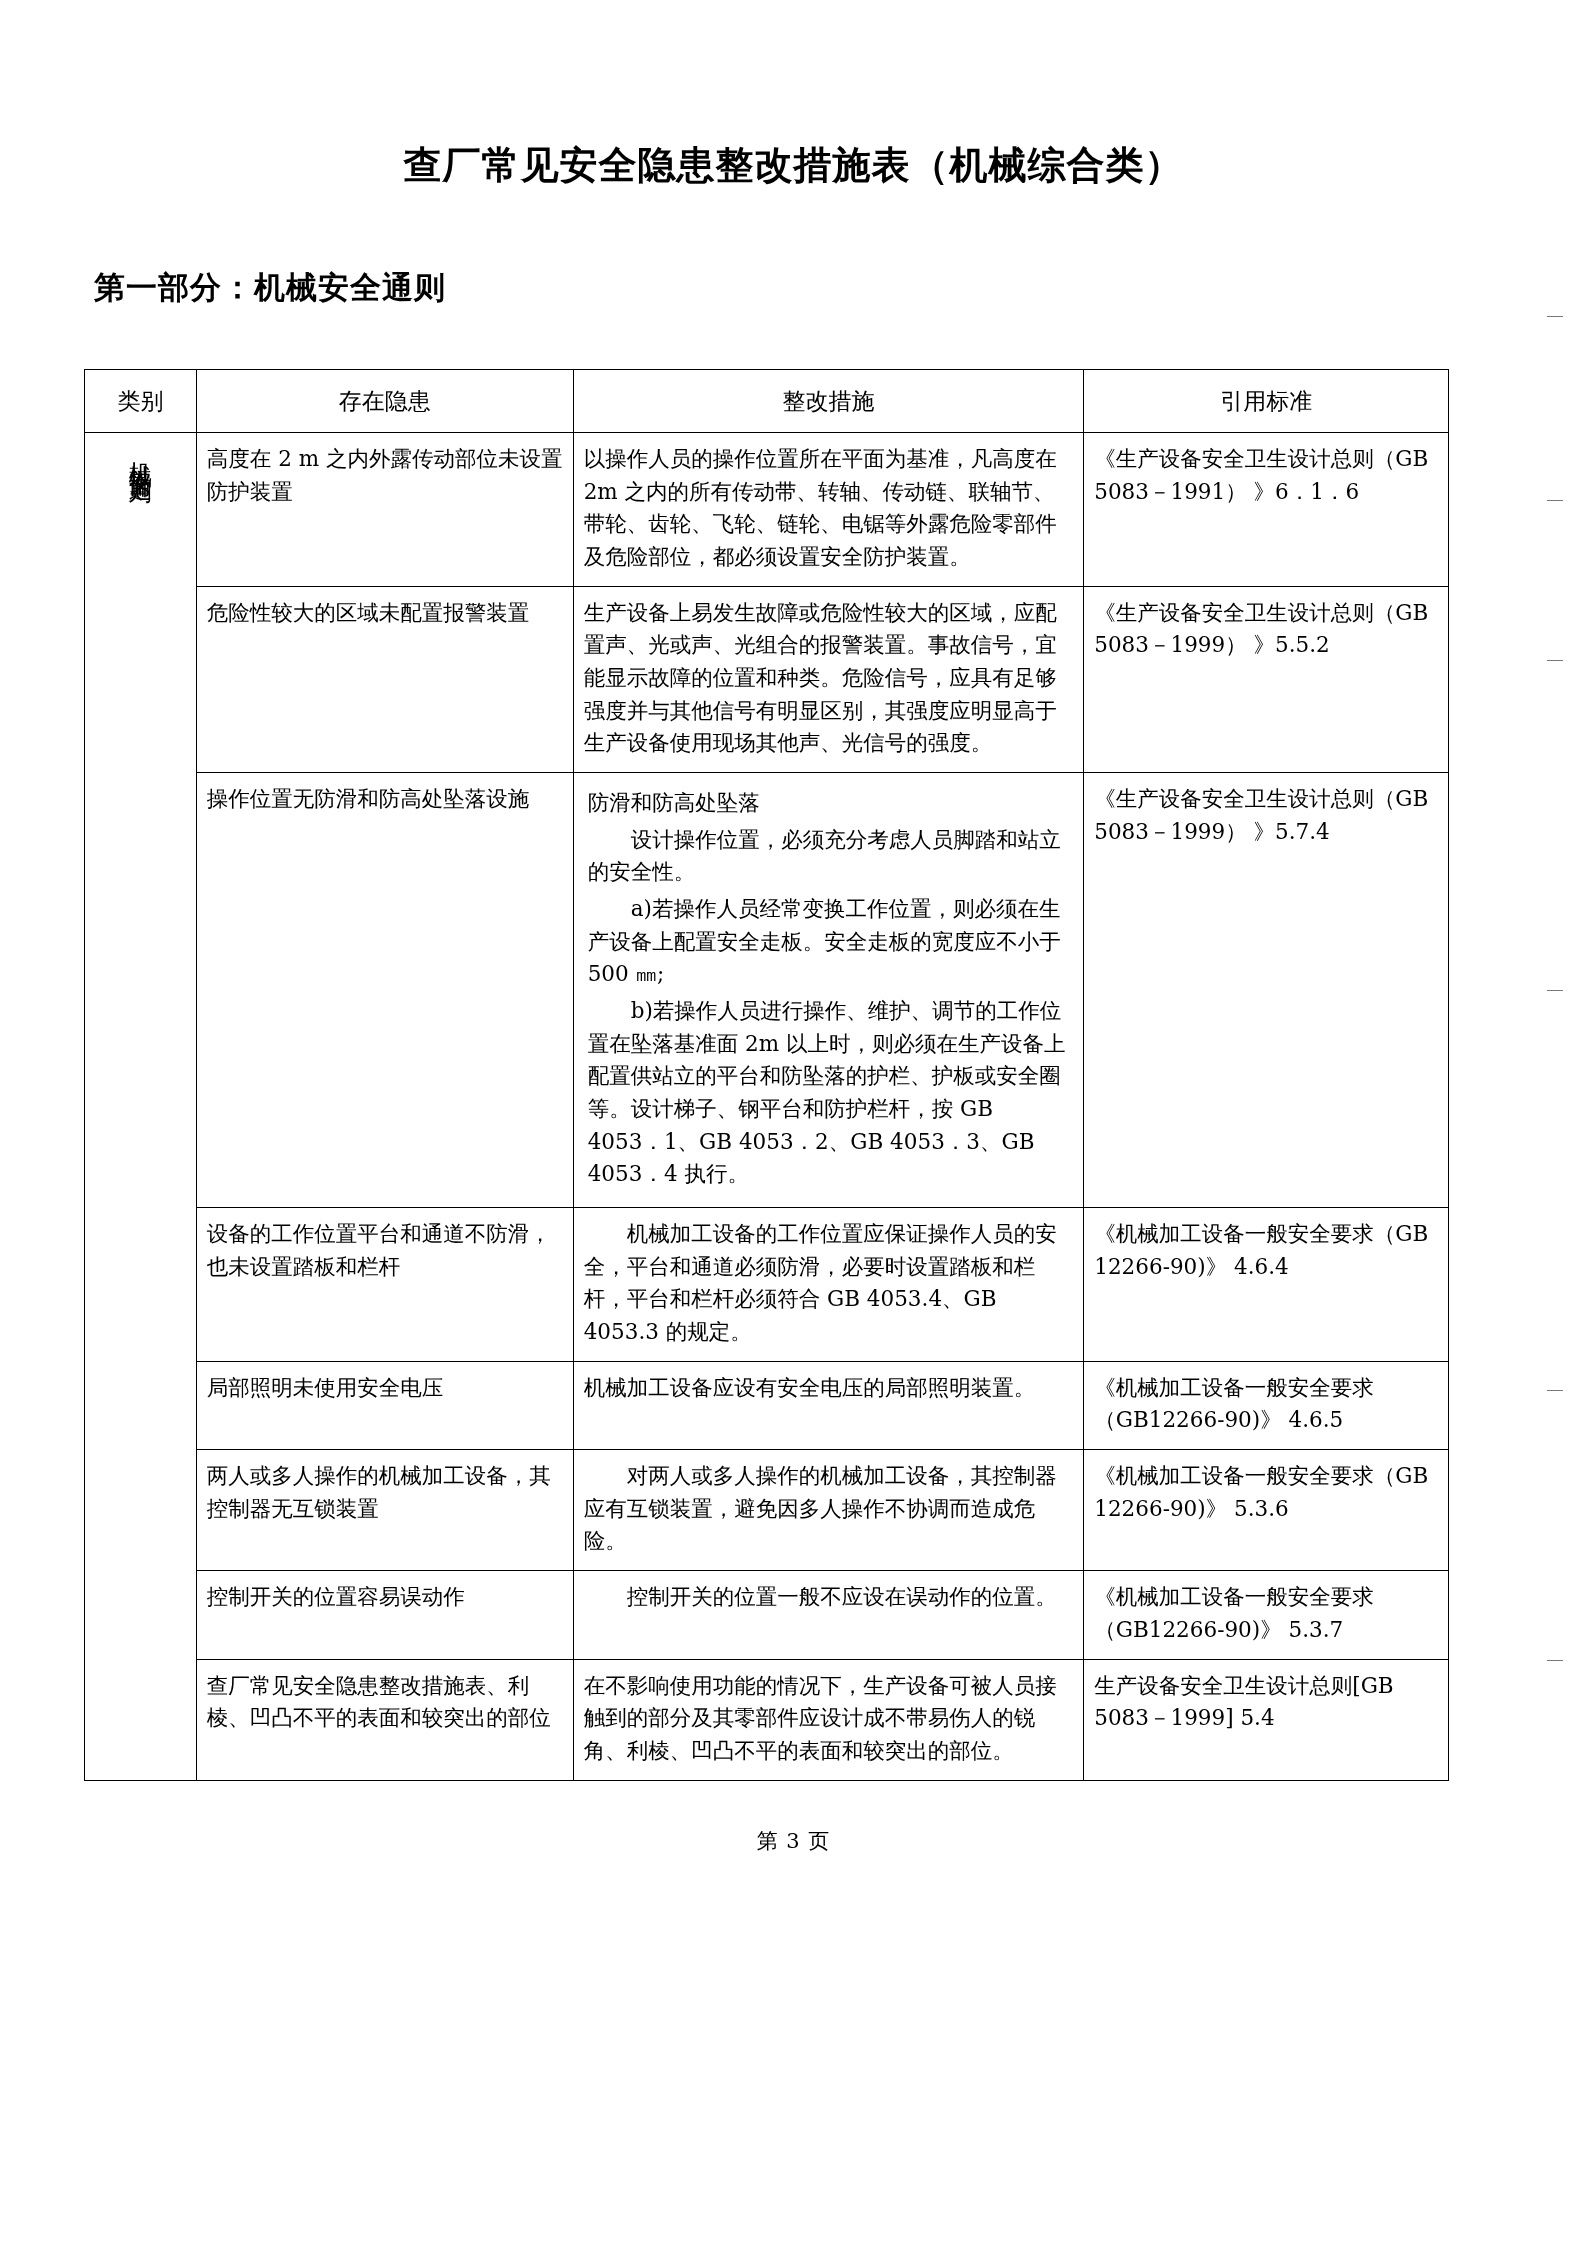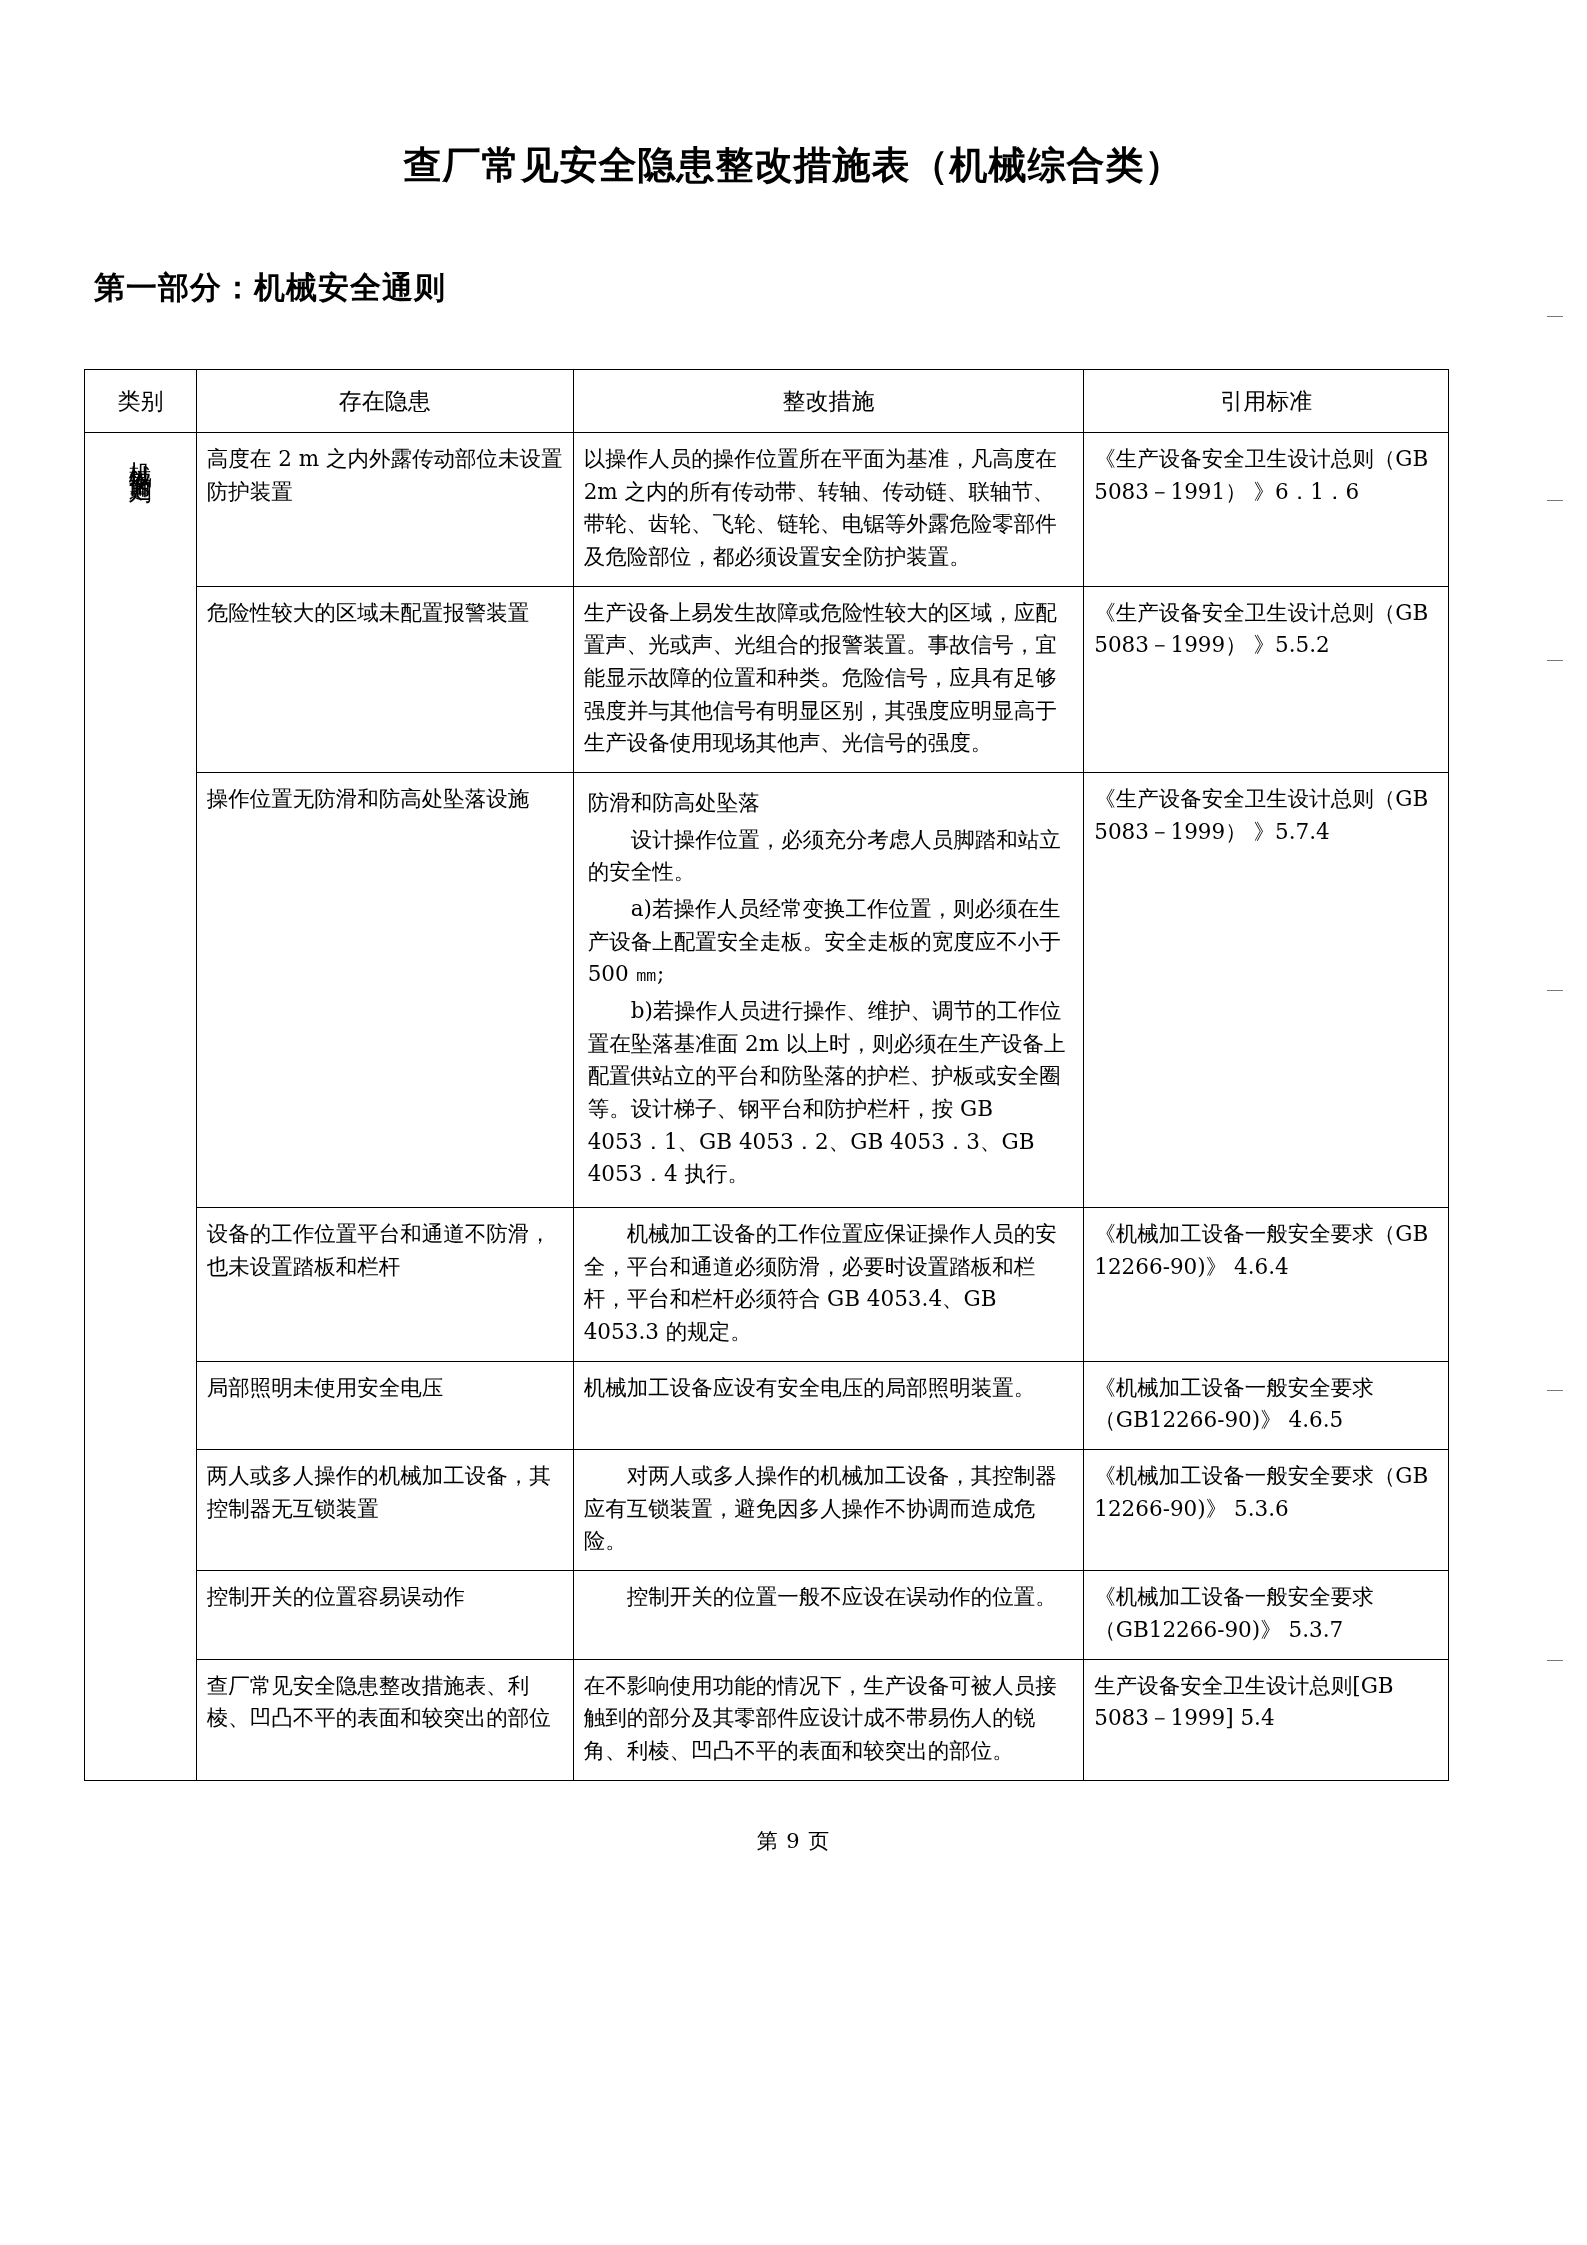--- a/index.html
+++ b/index.html
@@ -187,15 +187,15 @@
         <td class="std-cell">《机械加工设备一般安全要求（GB12266-90)》 5.3.7</td>
       </tr>
       <tr>
         <td class="haz-cell">查厂常见安全隐患整改措施表、利棱、凹凸不平的表面和较突出的部位</td>
         <td class="fix-cell">在不影响使用功能的情况下，生产设备可被人员接触到的部分及其零部件应设计成不带易伤人的锐角、利棱、凹凸不平的表面和较突出的部位。</td>
         <td class="std-cell">生产设备安全卫生设计总则[GB 5083－1999]  5.4</td>
       </tr>
     </tbody>
   </table>
 
-  <div class="footer">第 9 页</div>
+  <div class="footer">第 3 页</div>
 
 </div>
 
 </body></html>

